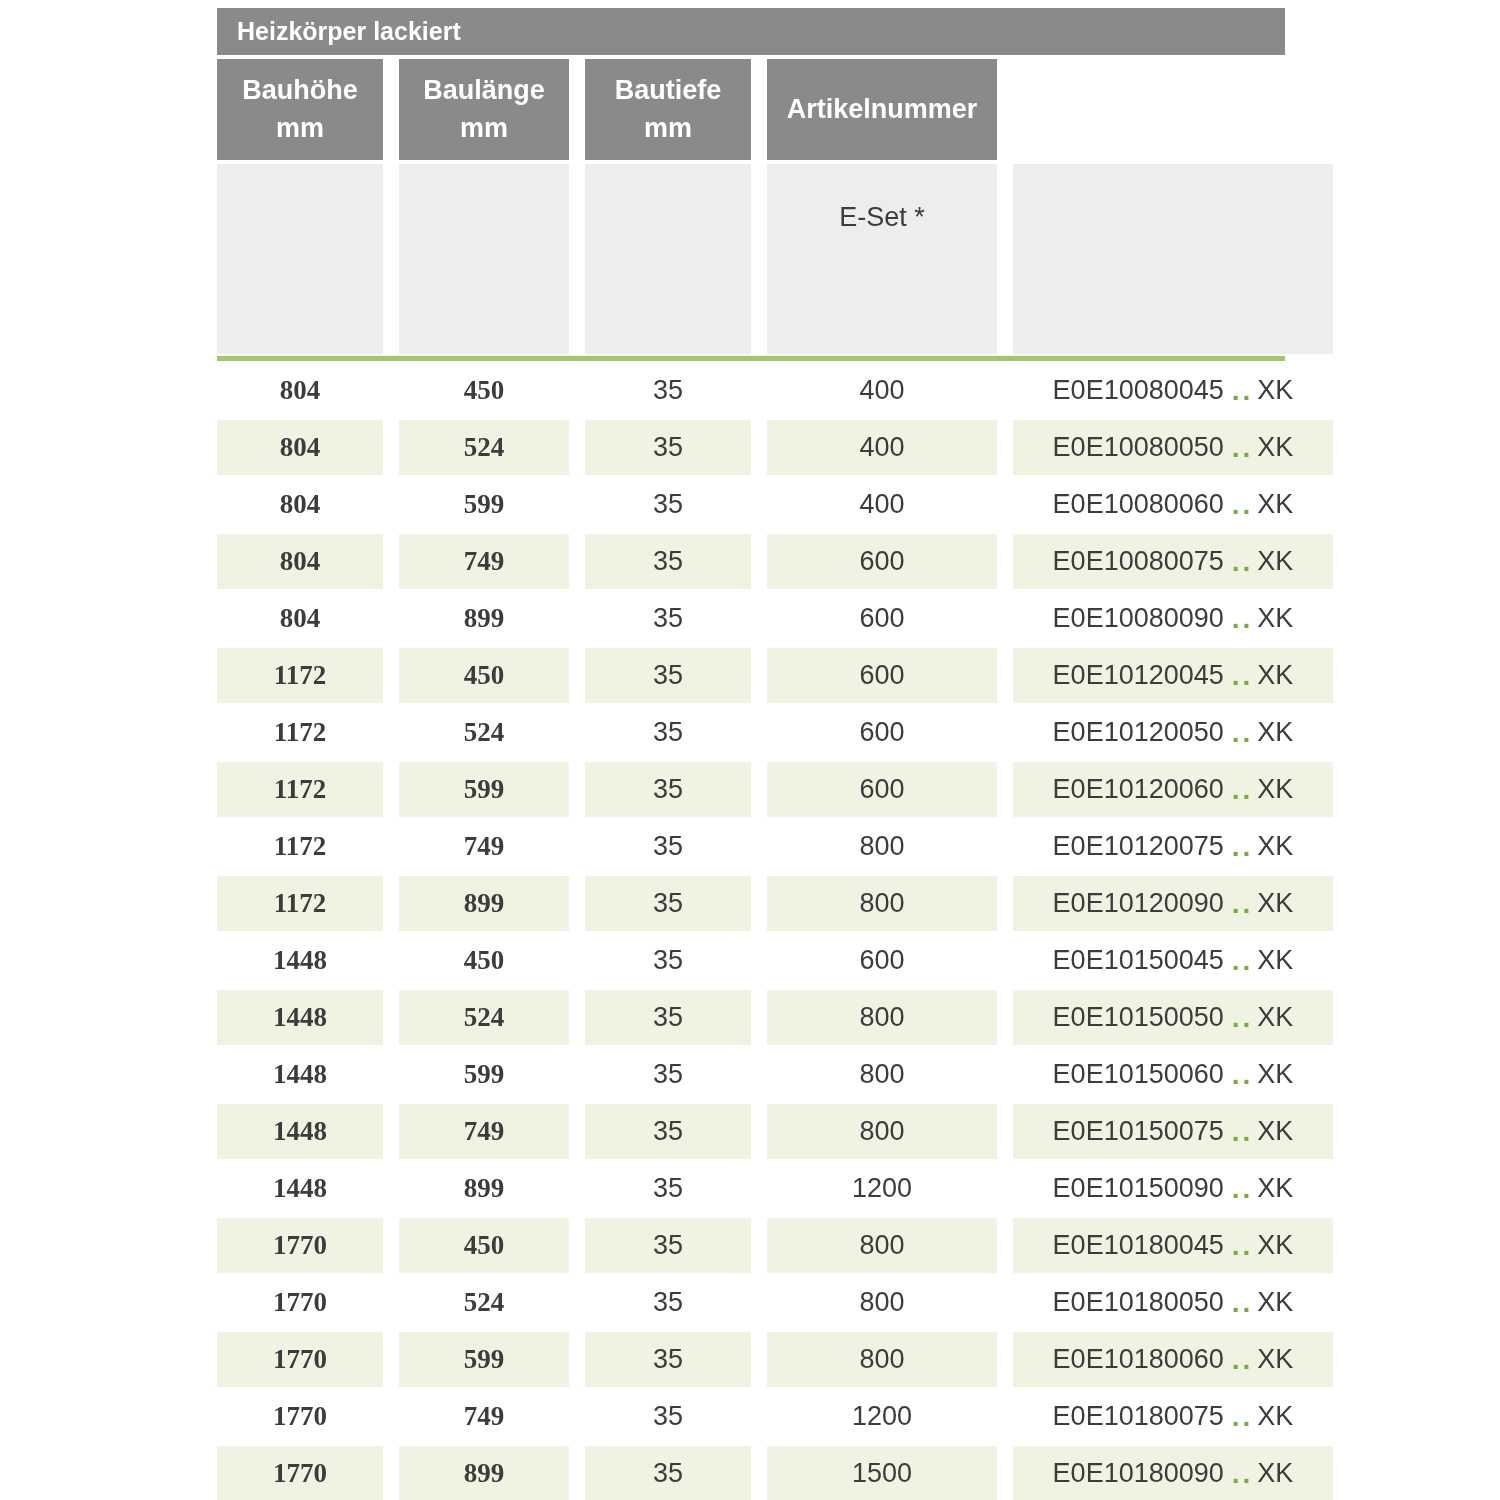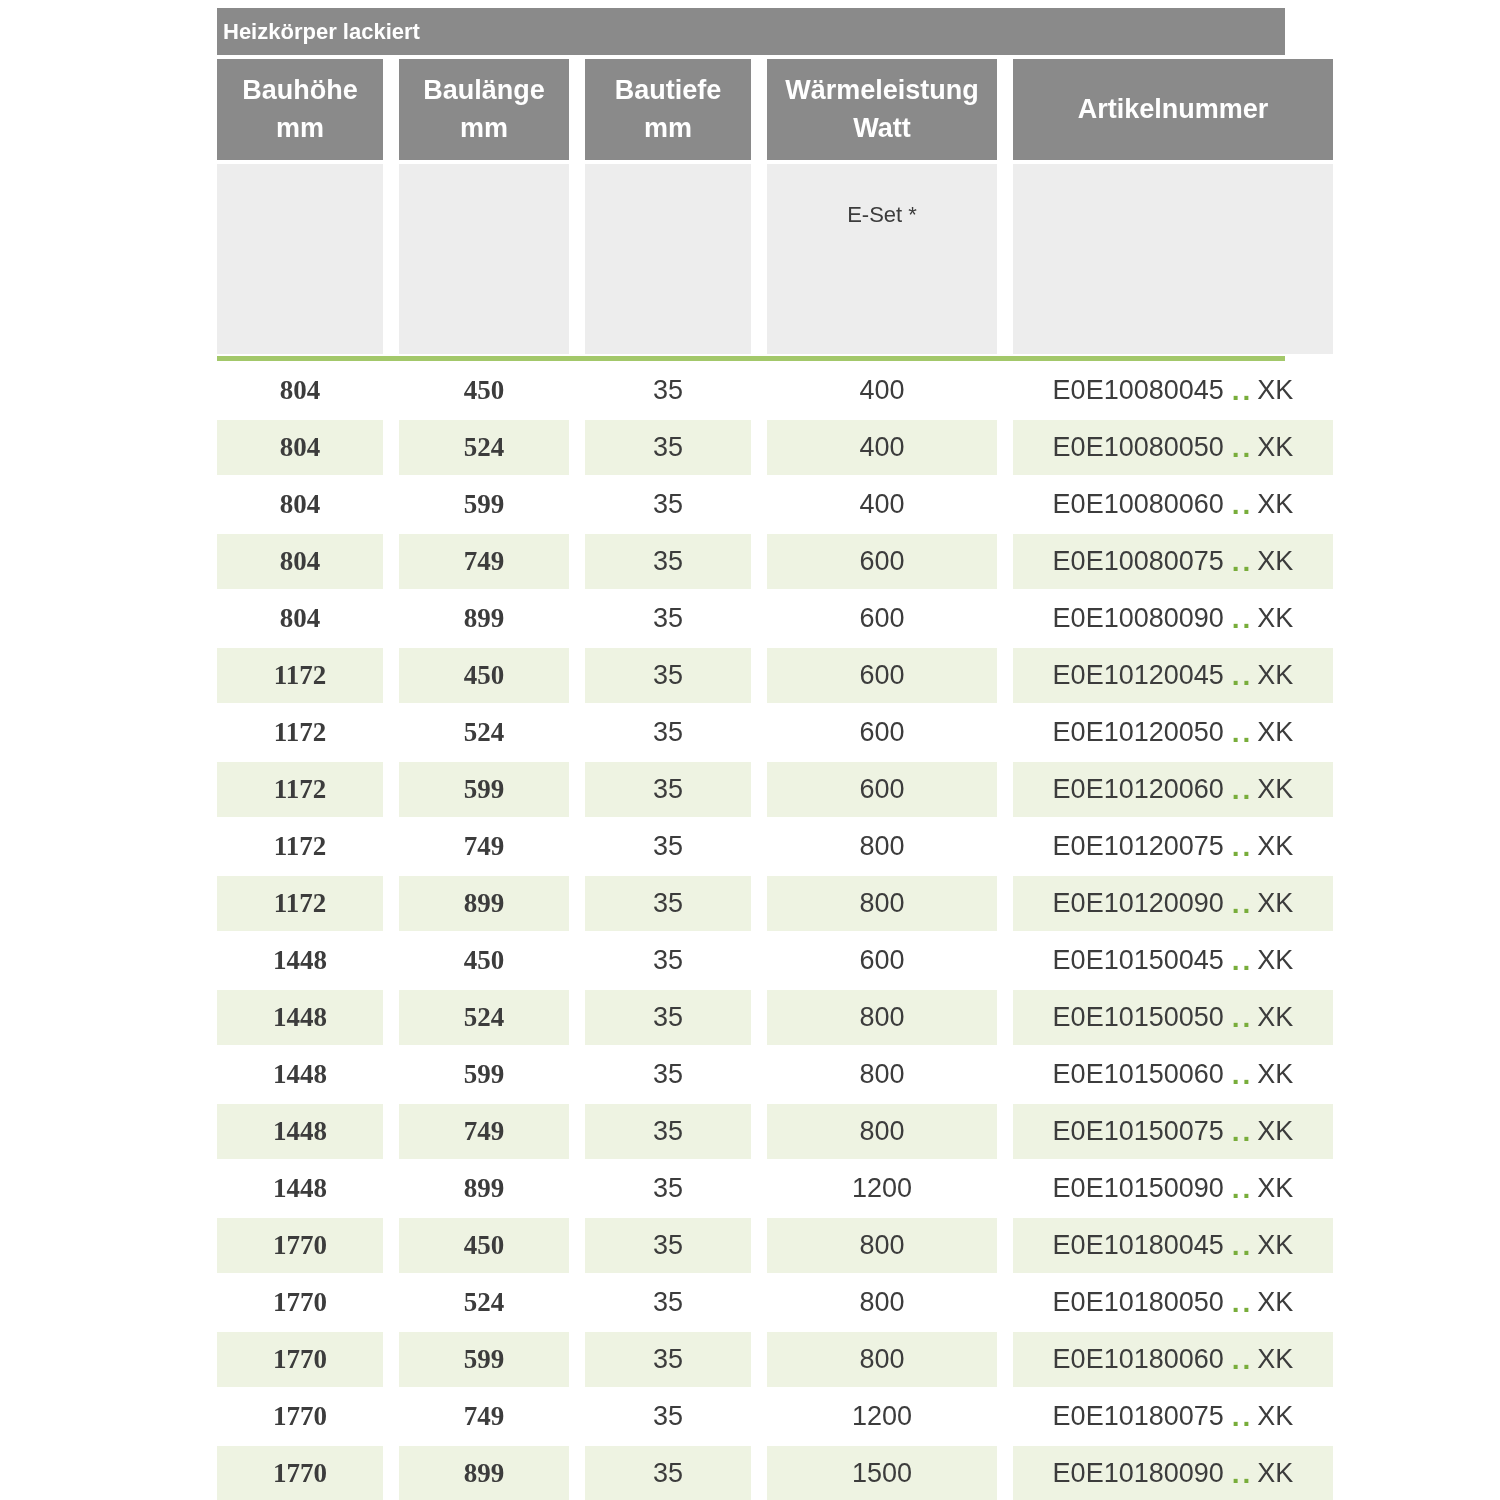--- a/index.html
+++ b/index.html
@@ -12,24 +12,24 @@
   .table-wrap {
     position: absolute;
     left: 217px; top: 8px;
     width: 1068px;
   }
   .title-bar {
     height: 47px;
     background: var(--header-gray, #8a8a8a);
     color: #ffffff;
     font-weight: bold;
-    font-size: 22px;
+    font-size: 25px;
     display: flex;
     align-items: center;
-    padding-left: 6px;
+    padding-left: 20px;
   }
   .grid-row {
     display: grid;
     grid-template-columns: 166px 170px 166px 230px 320px;
     column-gap: 16px;
   }
   .header-row { margin-top: 4px; }
   .header-cell {
     background: var(--header-gray, #8a8a8a);
     color: #ffffff;
@@ -40,21 +40,21 @@
     flex-direction: column;
     align-items: center;
     justify-content: center;
     line-height: 1.4;
     text-align: center;
   }
   .subheader-row { margin-top: 4px; }
   .subheader-cell {
     background: var(--subheader-gray, #ededed);
     height: 190px;
-    font-size: 22px;
+    font-size: 27px;
     color: #3c3c3c;
     display: flex;
     justify-content: center;
     align-items: flex-start;
     padding-top: 38px;
   }
   .green-divider {
     height: 5px;
     background: var(--accent-green, #a3c86a);
     margin-top: 2px;
@@ -93,24 +93,20 @@
     </div>
     <div class="header-cell">
       <div>Baulänge</div>
       <div class="hide-if-empty">mm</div>
     </div>
     <div class="header-cell">
       <div>Bautiefe</div>
       <div class="hide-if-empty">mm</div>
     </div>
     <div class="header-cell">
-      <div>Wärmeleistung</div>
-      <div class="hide-if-empty">Watt</div>
-    </div>
-    <div class="header-cell">
       <div>Artikelnummer</div>
 
     </div>
   </div>
 
   <div class="grid-row subheader-row">
     <div class="subheader-cell"></div>
     <div class="subheader-cell"></div>
     <div class="subheader-cell"></div>
     <div class="subheader-cell">

